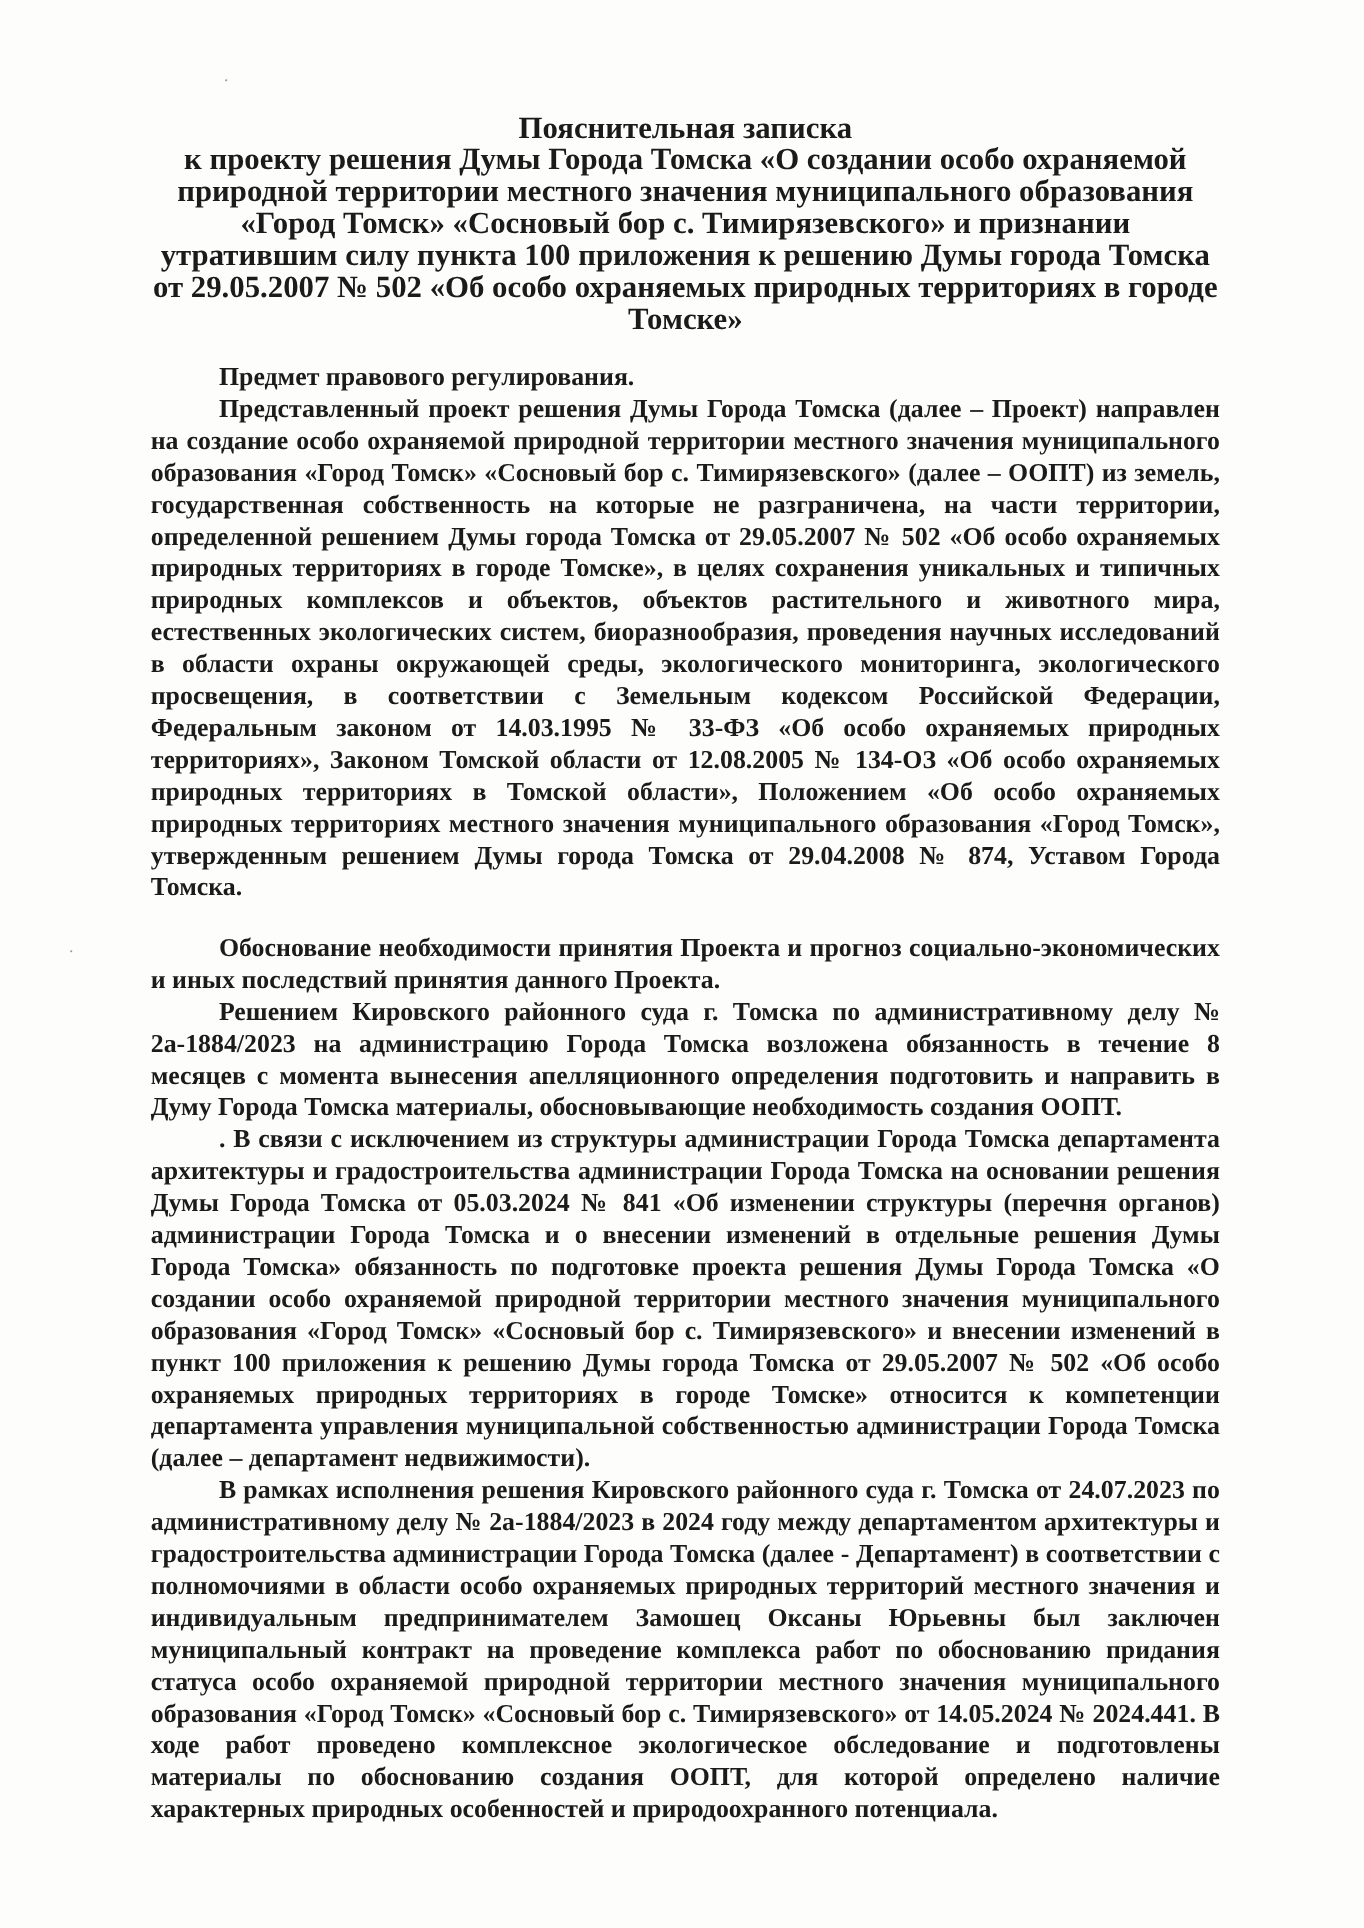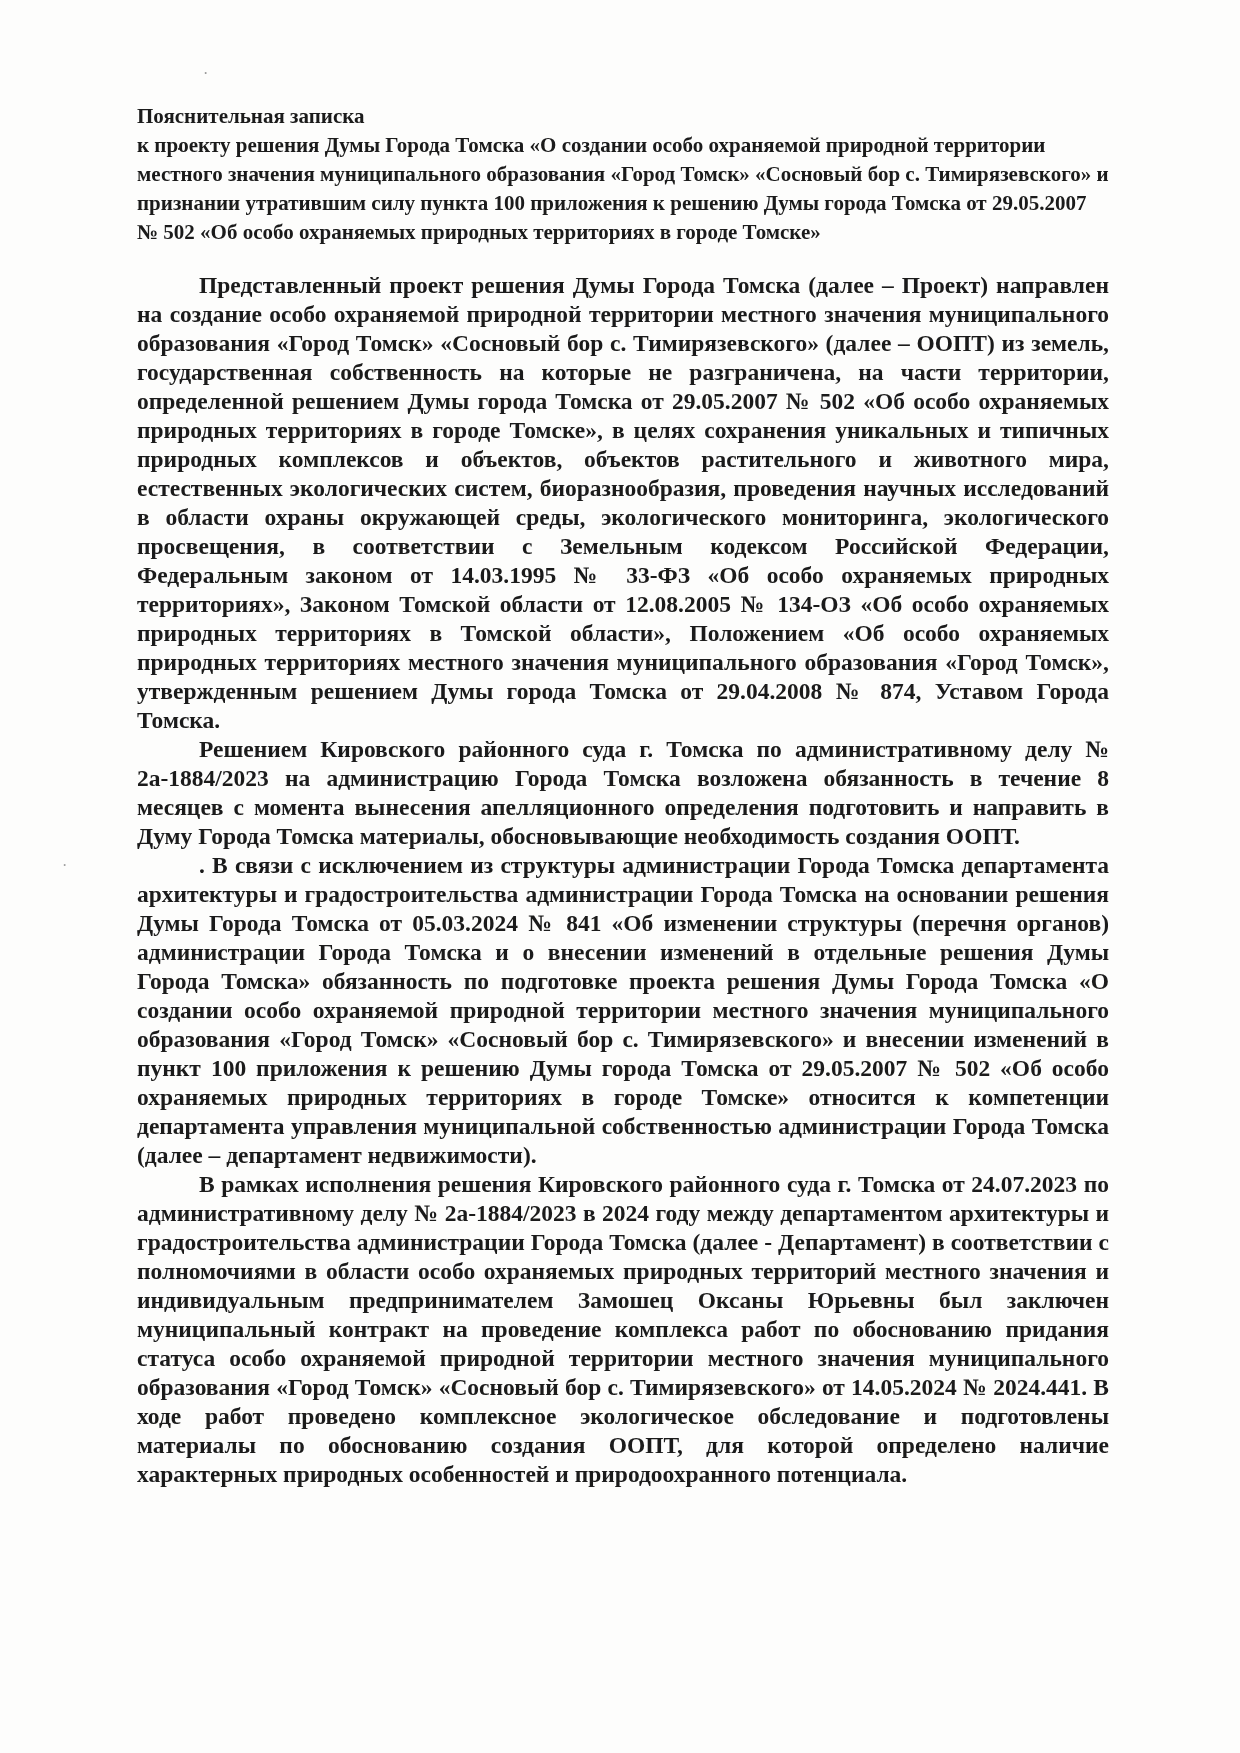--- a/index.html
+++ b/index.html
@@ -17,23 +17,23 @@
     color: #1b1b1b;
   }
   .content {
     position: absolute;
     left: 137px;
     top: 102px;
     width: 972px;
   }
   .doc-title {
     font-weight: bold;
-    font-size: 21px;
+    font-size: 28px;
     line-height: 29px;
-    text-align: left;
+    text-align: center;
     margin: 0 0 24px 0;
   }
   .doc-title .t-line { display: block; }
   p {
     margin: 0;
     font-size: 23.5px;
     line-height: 29px;
     text-align: justify;
     font-weight: bold;
   }
@@ -60,22 +60,24 @@
   <span class="artifact art-2">·</span>
   <span class="artifact art-3">·</span>
 
   <div class="content">
 
     <div class="doc-title">
       <span class="t-line">Пояснительная записка</span>
       <span class="t-line">к проекту решения Думы Города Томска «О создании особо охраняемой природной территории местного значения муниципального образования «Город Томск» «Сосновый бор с. Тимирязевского» и признании утратившим силу пункта 100 приложения к решению Думы города Томска от 29.05.2007 № 502 «Об особо охраняемых природных территориях в городе Томске»</span>
     </div>
 
+    <p class="heading indent">Предмет правового регулирования.</p>
 
     <p class="indent">Представленный проект решения Думы Города Томска (далее – Проект) направлен на создание особо охраняемой природной территории местного значения муниципального образования «Город Томск» «Сосновый бор с. Тимирязевского» (далее – ООПТ) из земель, государственная собственность на которые не разграничена, на части территории, определенной решением Думы города Томска от 29.05.2007 № 502 «Об особо охраняемых природных территориях в городе Томске», в целях сохранения уникальных и типичных природных комплексов и объектов, объектов растительного и животного мира, естественных экологических систем, биоразнообразия, проведения научных исследований в области охраны окружающей среды, экологического мониторинга, экологического просвещения, в соответствии с Земельным кодексом Российской Федерации, Федеральным законом от 14.03.1995 № 33-ФЗ «Об особо охраняемых природных территориях», Законом Томской области от 12.08.2005 № 134-ОЗ «Об особо охраняемых природных территориях в Томской области», Положением «Об особо охраняемых природных территориях местного значения муниципального образования «Город Томск», утвержденным решением Думы города Томска от 29.04.2008 № 874, Уставом Города Томска.</p>
 
+    <p class="heading indent gap-before">Обоснование необходимости принятия Проекта и прогноз социально-экономических и иных последствий принятия данного Проекта.</p>
 
     <p class="indent">Решением Кировского районного суда г. Томска по административному делу № 2а-1884/2023 на администрацию Города Томска возложена обязанность в течение 8 месяцев с момента вынесения апелляционного определения подготовить и направить в Думу Города Томска материалы, обосновывающие необходимость создания ООПТ.</p>
     <p class="indent">. В связи с исключением из структуры администрации Города Томска департамента архитектуры и градостроительства администрации Города Томска на основании решения Думы Города Томска от 05.03.2024 № 841 «Об изменении структуры (перечня органов) администрации Города Томска и о внесении изменений в отдельные решения Думы Города Томска» обязанность по подготовке проекта решения Думы Города Томска «О создании особо охраняемой природной территории местного значения муниципального образования «Город Томск» «Сосновый бор с. Тимирязевского» и внесении изменений в пункт 100 приложения к решению Думы города Томска от 29.05.2007 № 502 «Об особо охраняемых природных территориях в городе Томске» относится к компетенции департамента управления муниципальной собственностью администрации Города Томска (далее – департамент недвижимости).</p>
     <p class="indent">В рамках исполнения решения Кировского районного суда г. Томска от 24.07.2023 по административному делу № 2а-1884/2023 в 2024 году между департаментом архитектуры и градостроительства администрации Города Томска (далее - Департамент) в соответствии с полномочиями в области особо охраняемых природных территорий местного значения и индивидуальным предпринимателем Замошец Оксаны Юрьевны был заключен муниципальный контракт на проведение комплекса работ по обоснованию придания статуса особо охраняемой природной территории местного значения муниципального образования «Город Томск» «Сосновый бор с. Тимирязевского» от 14.05.2024 № 2024.441. В ходе работ проведено комплексное экологическое обследование и подготовлены материалы по обоснованию создания ООПТ, для которой определено наличие характерных природных особенностей и природоохранного потенциала.</p>
 
   </div>
 </div>
 
 </body></html>

